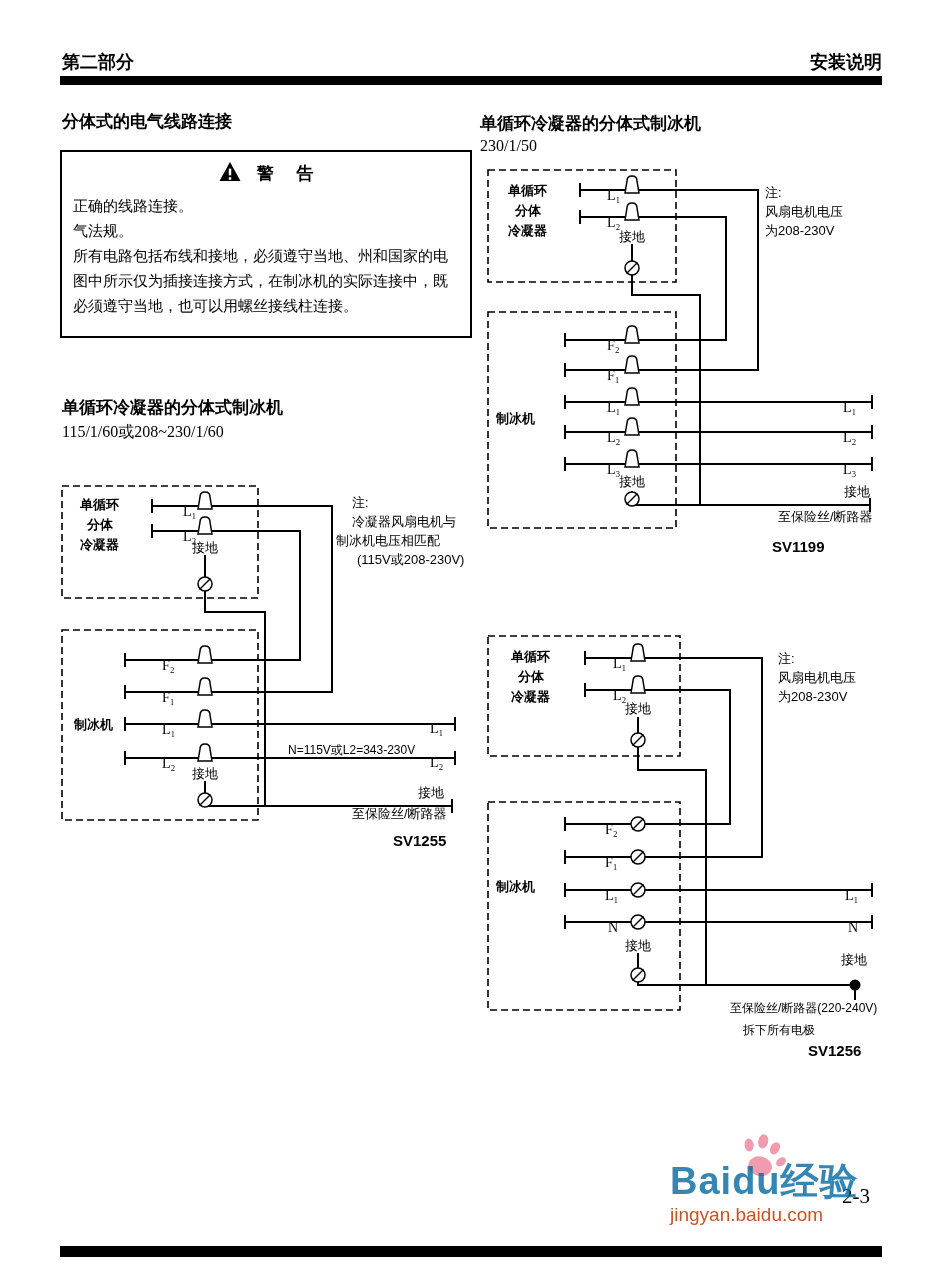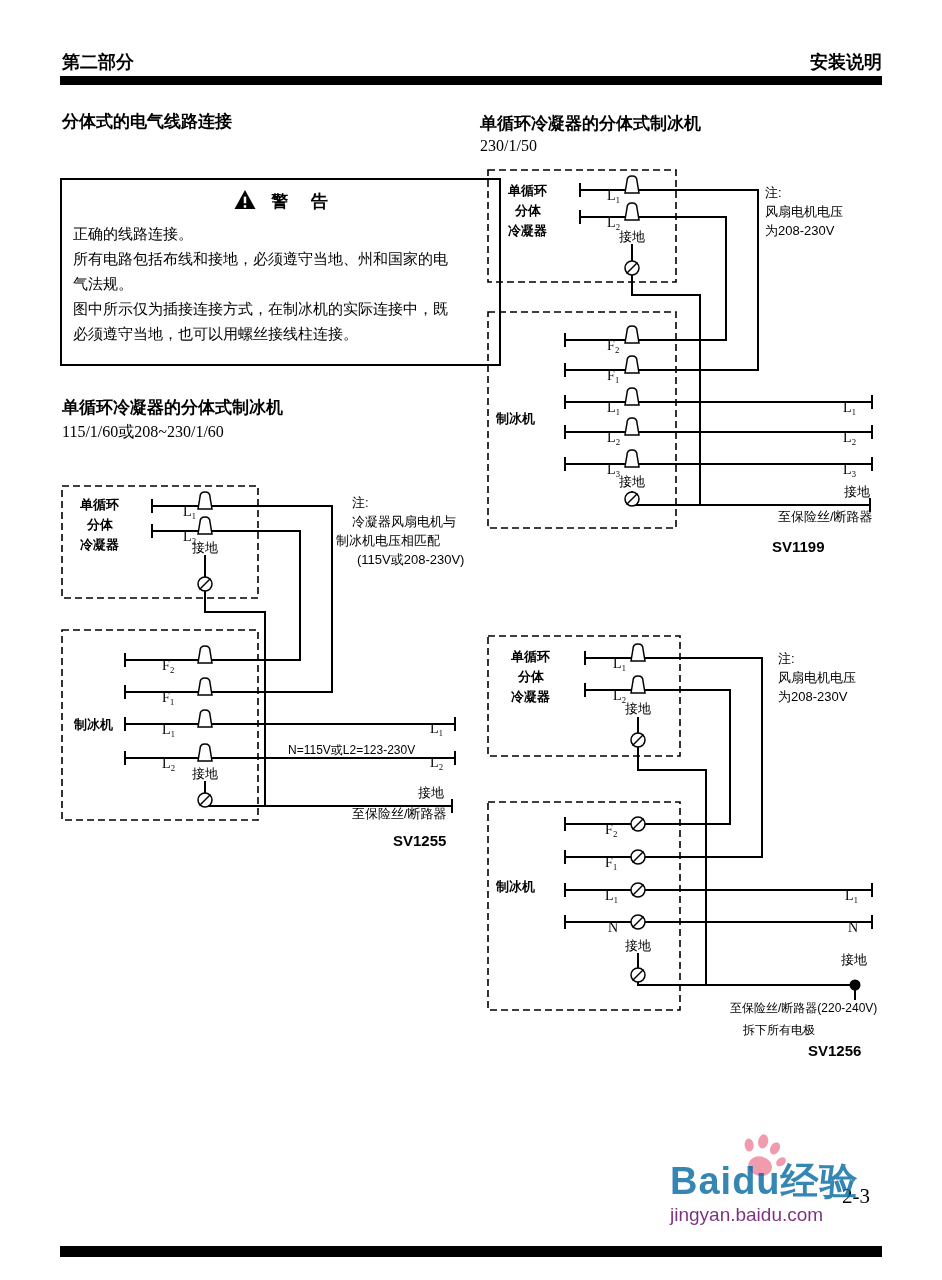--- a/index.html
+++ b/index.html
@@ -8,27 +8,27 @@
   .abs{position:absolute;white-space:nowrap;}
   .hdr{font:bold 18px "Liberation Sans",sans-serif;}
   .h17{font:bold 17px "Liberation Sans",sans-serif;}
   .sub{font:16px "Liberation Serif",serif;}
   .s14{font:14px "Liberation Serif",serif;margin-top:15px;}
   .cn13{font:bold 13px "Liberation Sans",sans-serif;}
   .n13{font:13px "Liberation Sans",sans-serif;}
   .n12{font:12px "Liberation Sans",sans-serif;}
   .fig{font:bold 15px "Liberation Sans",sans-serif;}
   .bar{position:absolute;left:60px;width:822px;background:#000;}
-  .warnbox{position:absolute;left:60px;top:178px;width:408px;height:184px;border:2px solid #000;padding-left:29px;}
+  .warnbox{position:absolute;left:60px;top:150px;width:408px;height:184px;border:2px solid #000;}
   .warnhead{position:absolute;top:9px;left:0;width:100%;text-align:center;}
   .warntitle{font:bold 17px "Liberation Sans",sans-serif;word-spacing:18px;display:inline-block;
              vertical-align:top;margin-left:10px;padding-top:1px;}
   .wlines{position:absolute;left:11px;top:41px;font:15px "Liberation Sans",sans-serif;line-height:25px;}
   .wm-brand{font:bold 38px "Liberation Sans",sans-serif;color:#0369a1;opacity:.8;letter-spacing:1px;}
-  .wm-url{font:19px "Liberation Sans",sans-serif;color:#701a75;opacity:.9;}
+  .wm-url{font:19px "Liberation Sans",sans-serif;color:#c2410c;opacity:.9;}
   .pagenum{font:21px "Liberation Serif",serif;}
   svg.wiring{position:absolute;left:0;top:0;}
   .wire{stroke:#000;stroke-width:2;fill:none;stroke-linecap:square;}
   .tick{stroke:#000;stroke-width:2;fill:none;}
   .dash{stroke:#000;stroke-width:1.6;fill:none;stroke-dasharray:7 4;}
   .sym{stroke:#000;stroke-width:1.5;fill:#fff;}
 </style>
 </head>
 <body>
 
@@ -109,22 +109,22 @@
     <div class="warnhead">
       <svg width="24" height="21" viewBox="0 0 24 22" style="vertical-align:top">
         <path d="M12 1 L23 21 H1 Z" fill="#000"></path>
         <rect x="10.7" y="8" width="2.6" height="7" fill="#fff"></rect>
         <rect x="10.7" y="17" width="2.6" height="2.6" fill="#fff"></rect>
       </svg>
       <span class="warntitle">警 告</span>
     </div>
     <div class="wlines">
       <div>正确的线路连接。</div>
+      <div>气法规。</div>
       <div>所有电路包括布线和接地，必须遵守当地、州和国家的电</div>
-      <div>气法规。</div>
       <div>图中所示仅为插接连接方式，在制冰机的实际连接中，既</div>
       <div>必须遵守当地，也可以用螺丝接线柱连接。</div>
     </div>
   </div>
 
   <span class="abs h17" style="left:62px;top:396px">单循环冷凝器的分体式制冰机</span>
   <span class="abs sub" style="left:62px;top:422px">115/1/60或208~230/1/60</span>
 
   <span class="abs cn13" style="left:80px;top:496px">单循环</span>
   <span class="abs cn13" style="left:87px;top:516px">分体</span>
@@ -133,21 +133,21 @@
   <span class="abs s14" style="left:183px;top:514px">L₂</span>
   <span class="abs n13" style="left:192px;top:539px">接地</span>
   <span class="abs cn13" style="left:74px;top:716px">制冰机</span>
   <span class="abs s14" style="left:162px;top:643px">F₂</span>
   <span class="abs s14" style="left:162px;top:675px">F₁</span>
   <span class="abs s14" style="left:162px;top:707px">L₁</span>
   <span class="abs s14" style="left:162px;top:741px">L₂</span>
   <span class="abs n13" style="left:192px;top:765px">接地</span>
   <span class="abs s14" style="left:430px;top:706px">L₁</span>
   <span class="abs s14" style="left:430px;top:740px">L₂</span>
-  <span class="abs n12" style="left:288px;top:742px">N=115V或L2=123-230V</span>
+  <span class="abs n12" style="left:288px;top:742px">N=115V或L2=343-230V</span>
   <span class="abs n13" style="left:418px;top:784px">接地</span>
   <span class="abs n13" style="left:352px;top:805px">至保险丝/断路器</span>
   <span class="abs n13" style="left:352px;top:494px">注:</span>
   <span class="abs n13" style="left:352px;top:513px">冷凝器风扇电机与</span>
   <span class="abs n13" style="left:336px;top:532px">制冰机电压相匹配</span>
   <span class="abs n13" style="left:357px;top:551px">(115V或208-230V)</span>
   <span class="abs fig" style="left:393px;top:832px">SV1255</span>
 
   <span class="abs h17" style="left:480px;top:112px">单循环冷凝器的分体式制冰机</span>
   <span class="abs sub" style="left:480px;top:137px">230/1/50</span>

